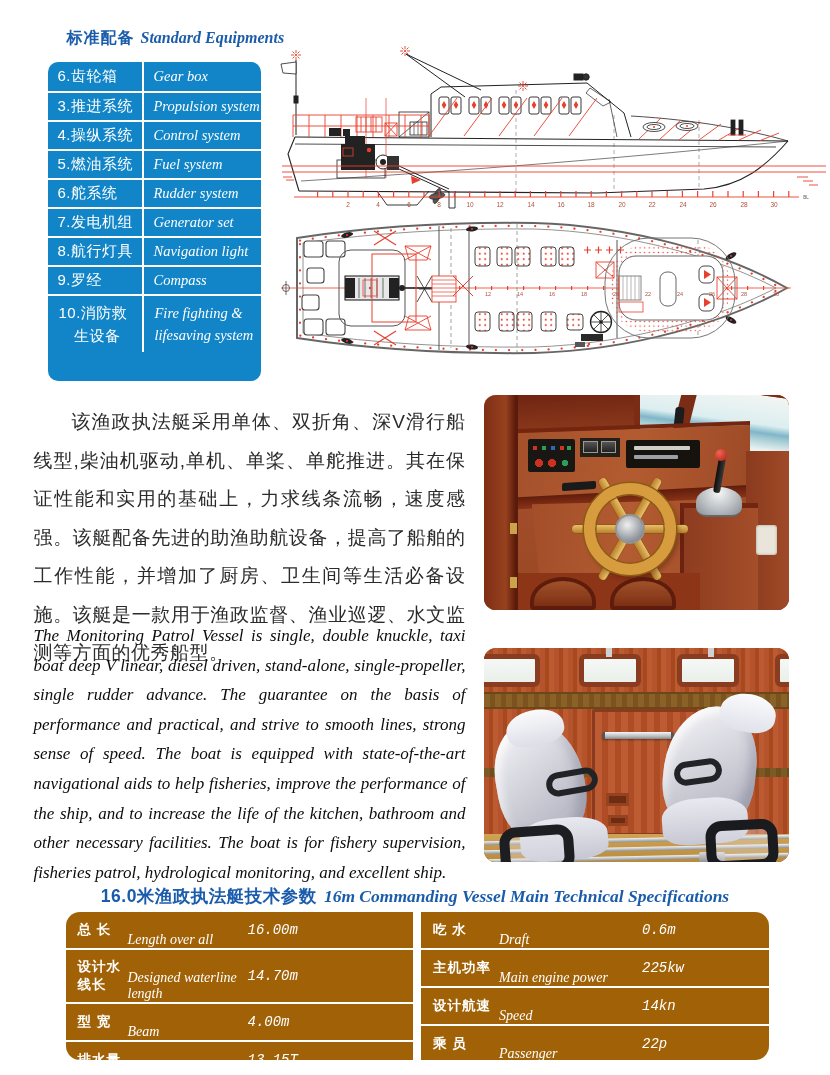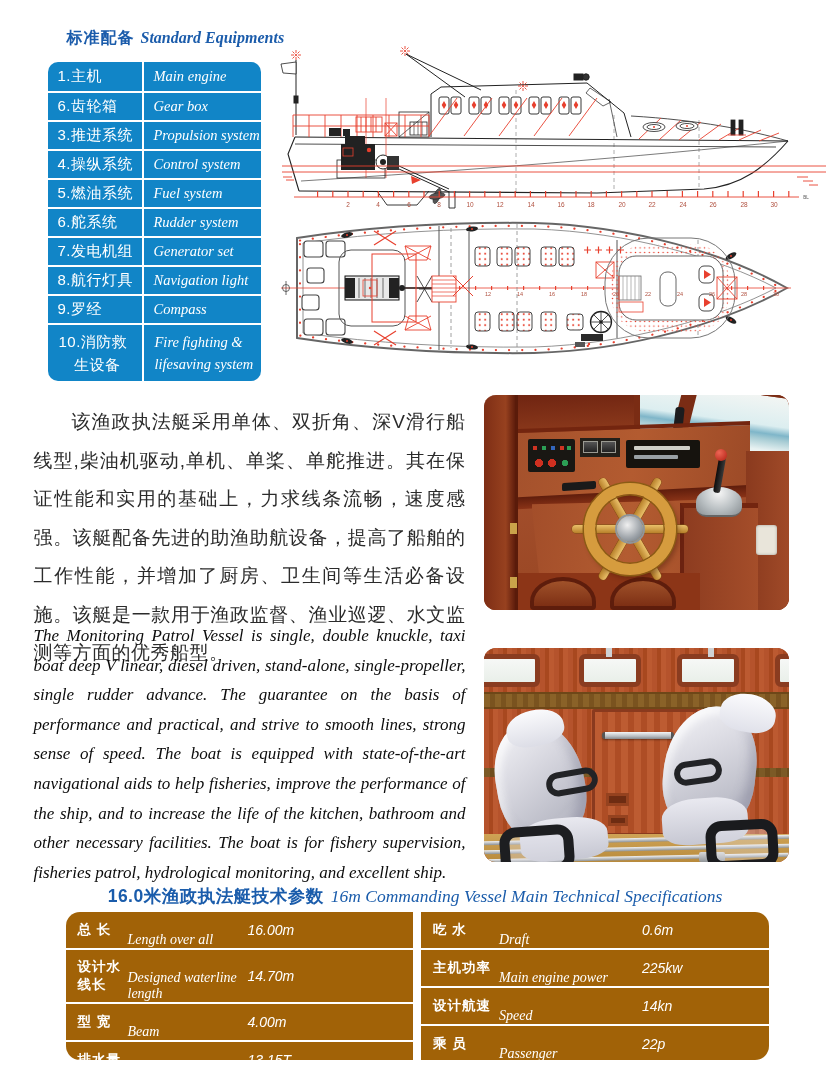--- a/index.html
+++ b/index.html
@@ -149,50 +149,46 @@
   .p2-sr-cush { left:178px; top:150px; width:86px; height:46px; background:linear-gradient(#e9e9f0,#c6c7d2);
     border-radius:40% 40% 30% 30%; transform:rotate(-4deg); }
   .p2-sr-armfar { left:190px; top:112px; width:48px; height:24px; border:6px solid #222326; border-radius:13px; transform:rotate(-8deg); }
   .p2-sr-armnear { left:222px; top:172px; width:72px; height:50px; border:10px solid #1a1b1e; border-radius:16px;
     transform:rotate(-3deg); background:rgba(235,235,242,.3); }
   .p2-pedL,.p2-pedR { top:204px; width:26px; height:10px; border-radius:2px; background:linear-gradient(#d8d8d8,#909498); }
   .p2-pedL { left:58px; } .p2-pedR { left:215px; }
   
   .spec-title { position:absolute; left:0; right:0; top:884px; text-align:center; white-space:nowrap; }
   .spec-title .cn { font-size:17.5px; font-weight:bold; color:#1a5cab; letter-spacing:0.5px; }
-  .spec-title .en { font-size:17.5px; font-weight:normal; font-style:italic; color:#1a5cab;
+  .spec-title .en { font-size:17.5px; font-weight:bold; font-style:italic; color:#1a5cab;
     font-family:"Liberation Serif", serif; margin-left:7px; }
   .spec-table { position:absolute; left:65px; top:912px; width:703px; height:148px; display:flex; gap:8px; }
   .spec-half { flex:1; background:#a16207; display:flex; flex-direction:column; color:#fff; overflow:hidden; }
   .spec-left  { border-radius:14px 0 0 14px; }
   .spec-right { border-radius:0 14px 14px 0; }
   .spec-row { flex:1; display:flex; align-items:center; }
   .spec-row + .spec-row { border-top:2px solid #fff; }
   .spec-cn { padding-left:12px; font-size:13.5px; font-weight:bold; letter-spacing:1px; }
   .spec-left  .spec-cn { width:62px; }
   .spec-right .spec-cn { width:78px; }
   .spec-en { font-family:"Liberation Serif", serif; font-style:italic; font-size:14px;margin-top:20px; }
   .spec-left  .spec-en { width:120px; }
   .spec-right .spec-en { width:143px; }
-  .spec-val { font-family:Liberation Sans, sans-serif; font-style:italic; font-size:14px; }
+  .spec-val { font-family:Liberation Mono, monospace; font-style:italic; font-size:14px; }
 </style>
 </head>
 <body>
 
 <div class="page">
 
   <div class="eq-header">
     <span class="cn">标准配备</span><span class="en">Standard Equipments</span>
   </div>
 
   <div class="eq-table">
-    <div class="eq-row">
-        <div class="eq-cn">1.主机</div>
-        <div class="eq-en">Main engine</div>
-      </div>
     <div class="eq-row">
         <div class="eq-cn">6.齿轮箱</div>
         <div class="eq-en">Gear box</div>
       </div>
     <div class="eq-row">
         <div class="eq-cn">3.推进系统</div>
         <div class="eq-en">Propulsion system</div>
       </div>
     <div class="eq-row">
         <div class="eq-cn">4.操纵系统</div>

